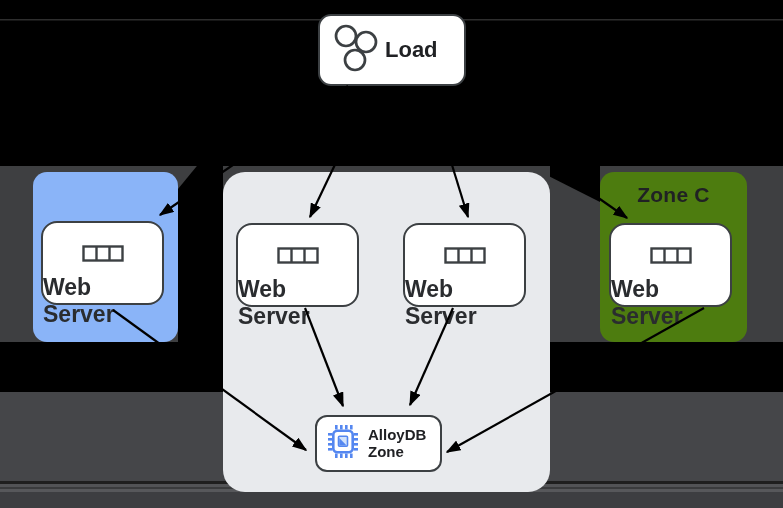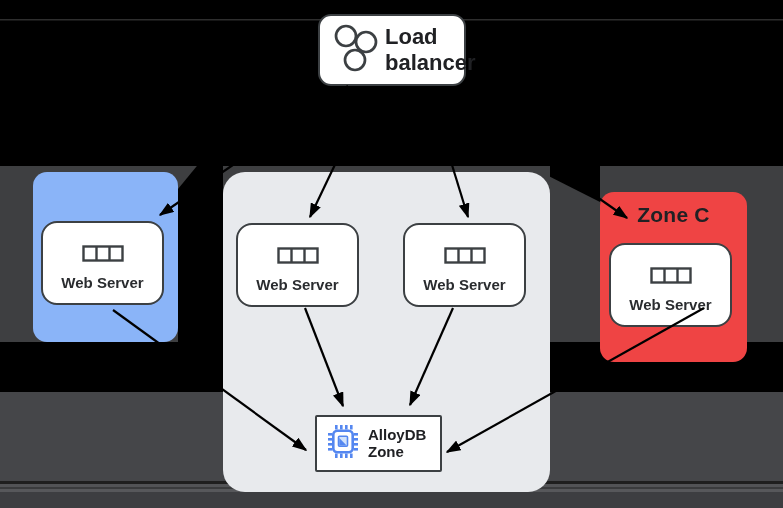--- a/index.html
+++ b/index.html
@@ -32,25 +32,25 @@
   .zone-title{position:absolute;top:11px;left:0;width:100%;text-align:center;
     font-size:21px;font-weight:700;color:#202124;letter-spacing:.2px;}
   
   .node{position:absolute;background:#fff;border:2.5px solid #3c4043;box-sizing:border-box;}
   .ws{width:123px;height:84px;border-radius:16px;display:flex;flex-direction:column;
     align-items:center;padding-top:22px;}
   .ws-a{left:8px;top:49px;}
   .ws-b1{left:13px;top:51px;}
   .ws-b2{left:180px;top:51px;}
   .ws-c{left:9px;top:51px;}
-  .ws-label{margin-top:8px;font-size:15px;font-weight:700;color:#2a2c2f;}
+  .ws-label{margin-top:8px;font-size:23px;font-weight:700;color:#2a2c2f;}
   .lb{left:318px;top:14px;width:148px;height:72px;border-radius:13px;z-index:2;
     display:flex;align-items:center;padding-left:12px;}
   .lb-text{margin-left:7px;font-size:22px;font-weight:700;line-height:1.2;color:#202124;}
-  .db{left:92px;top:243px;width:127px;height:57px;border-radius:2px;
+  .db{left:92px;top:243px;width:127px;height:57px;border-radius:12px;
     display:flex;align-items:center;padding-left:10px;}
   .db-text{margin-left:9px;font-size:15px;font-weight:700;line-height:1.1;color:#202124;}
   .db-icon{color:#5587f0;}
   
   .edges{left:0;top:0;z-index:5;pointer-events:none;}
   .edge{stroke:#000;stroke-width:2.2px;}
 </style>
 </head>
 <body>
 
@@ -69,21 +69,20 @@
 <div class="abs node lb">
   <span>
     <svg width="46" height="50" viewBox="0 0 46 50">
       <circle cx="14" cy="13" r="10" fill="none" stroke="#3c4043" stroke-width="2.7"></circle>
       <circle cx="34" cy="19" r="10" fill="none" stroke="#3c4043" stroke-width="2.7"></circle>
       <circle cx="23" cy="37" r="10" fill="none" stroke="#3c4043" stroke-width="2.7"></circle>
     </svg>
   </span>
   <div class="lb-text">
     <div>Load</div>
-    <div>balancer</div>
   </div>
 </div>
 
 <div class="abs zone zone-a" style="background-color: rgb(138, 180, 248);">
   <div class="node ws ws-a">
     <span>
       <svg width="42" height="17" viewBox="0 0 42 17">
         <rect x="1.5" y="1.5" width="39" height="14" fill="#fff" stroke="#3c4043" stroke-width="2.4"></rect>
         <line x1="14.5" y1="1.5" x2="14.5" y2="15.5" stroke="#3c4043" stroke-width="2.4"></line>
         <line x1="27.5" y1="1.5" x2="27.5" y2="15.5" stroke="#3c4043" stroke-width="2.4"></line>
@@ -141,21 +140,21 @@
         <polygon points="12.3,21.4 19.6,21.4 12.3,13.9" fill="currentColor"></polygon>
       </svg>
     </span>
     <div class="db-text">
       <div>AlloyDB</div>
       <div>Zone</div>
     </div>
   </div>
 </div>
 
-<div class="abs zone zone-c" style="background-color: #ef4444; margin-top: 20px;">
+<div class="abs zone zone-c" style="background-color: #4d7c0f;">
   <div class="zone-title">Zone C</div>
   <div class="node ws ws-c">
     <span>
       <svg width="42" height="17" viewBox="0 0 42 17">
         <rect x="1.5" y="1.5" width="39" height="14" fill="#fff" stroke="#3c4043" stroke-width="2.4"></rect>
         <line x1="14.5" y1="1.5" x2="14.5" y2="15.5" stroke="#3c4043" stroke-width="2.4"></line>
         <line x1="27.5" y1="1.5" x2="27.5" y2="15.5" stroke="#3c4043" stroke-width="2.4"></line>
       </svg>
     </span>
     <div class="ws-label">Web Server</div>

